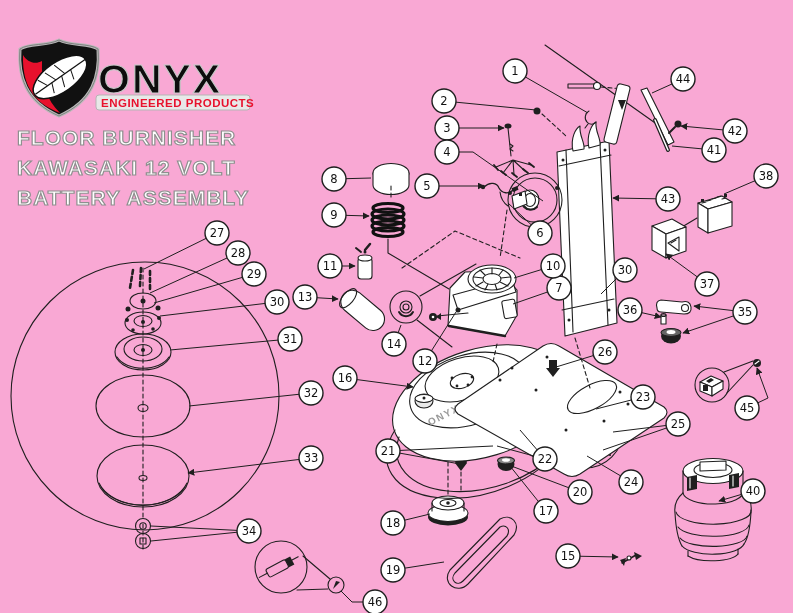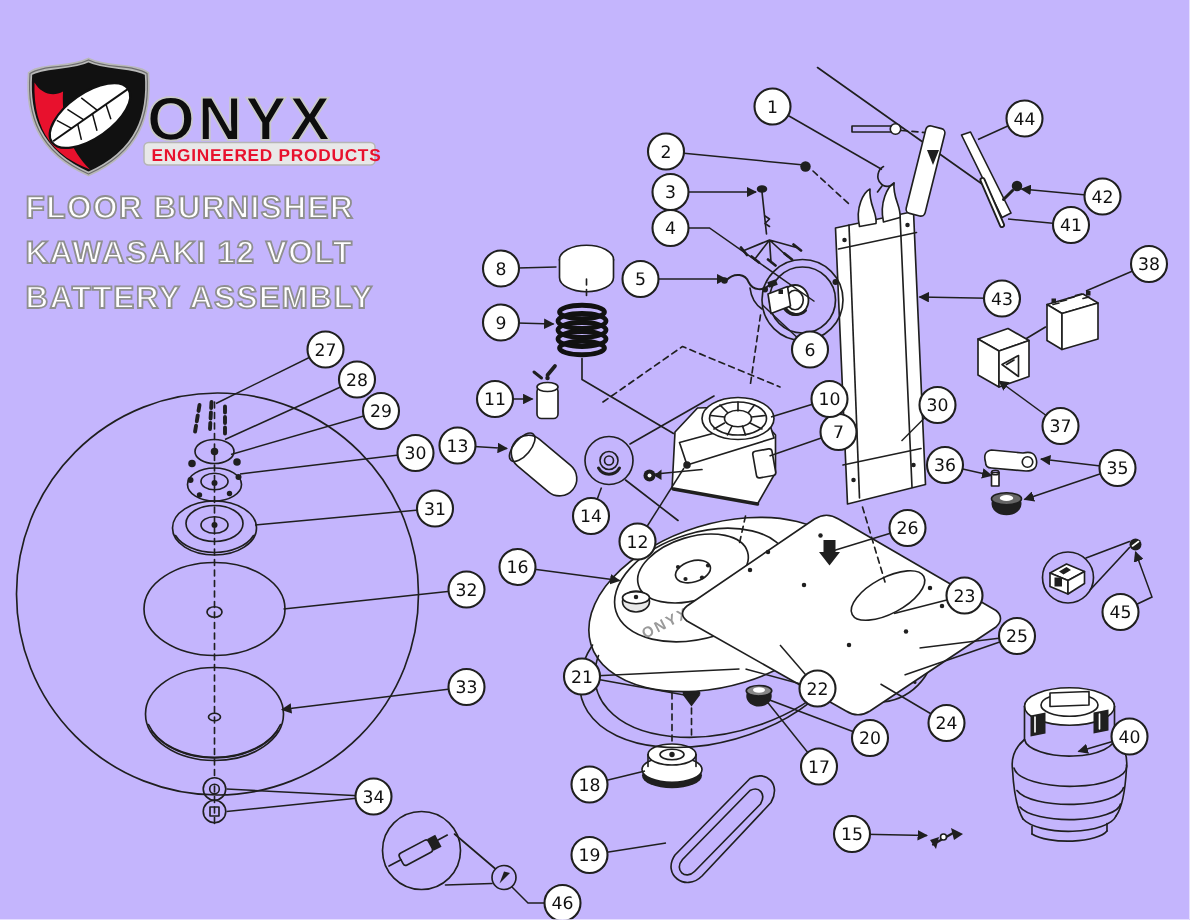--- a/index.html
+++ b/index.html
@@ -1,16 +1,16 @@
 <!DOCTYPE html>
 <html style="--logo-red: #e8112d; --title-outline: #8f8f8f;"><head>
 <meta charset="utf-8">
 <style>
   html,body{margin:0;padding:0;background:#fff;}
-  #stage{position:relative;width:793px;height:613px;background:#c4b5fd;overflow:hidden;
+  #stage{position:relative;width:793px;height:613px;background:#f9a8d4;overflow:hidden;
          font-family:"Liberation Sans",sans-serif;}
   svg{position:absolute;left:0;top:0;}
   .art{stroke:#1f1f1f;fill:none;stroke-width:1.1;stroke-linecap:round;stroke-linejoin:round;}
   .balloon{fill:#fff;stroke:#1f1f1f;stroke-width:1.4;}
   .balloon-text{font:11.5px "DejaVu Sans",sans-serif;text-anchor:middle;fill:#111;stroke:none;}
   .leader{fill:none;stroke:#1f1f1f;stroke-width:1;}
   .title-line{font-weight:bold;font-size:21px;letter-spacing:1px;fill:#ffffff;
               stroke:var(--title-outline,#8f8f8f);stroke-width:1.2px;
               font-family:"Liberation Sans",sans-serif;}
   .brand-text{font-weight:bold;font-size:41px;letter-spacing:2px;fill:#0d0d0d;

